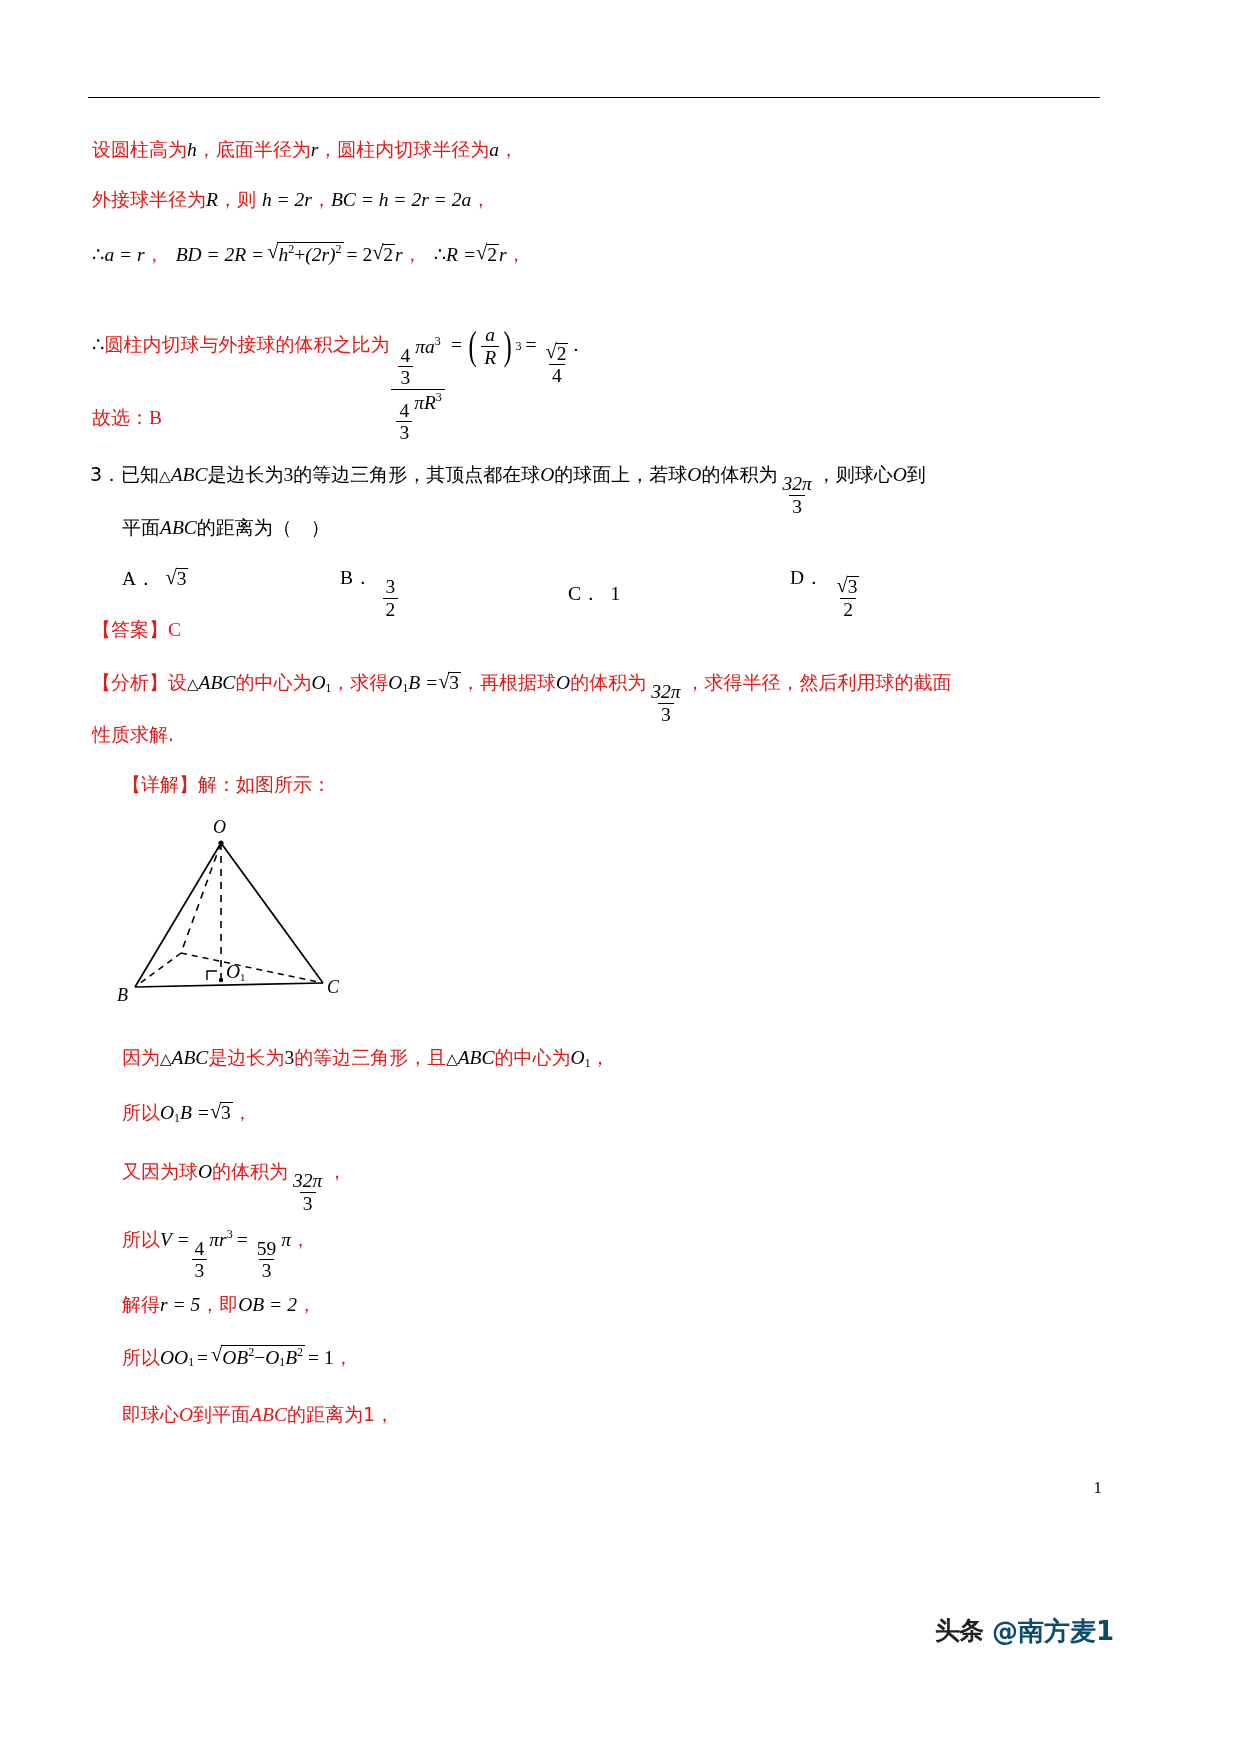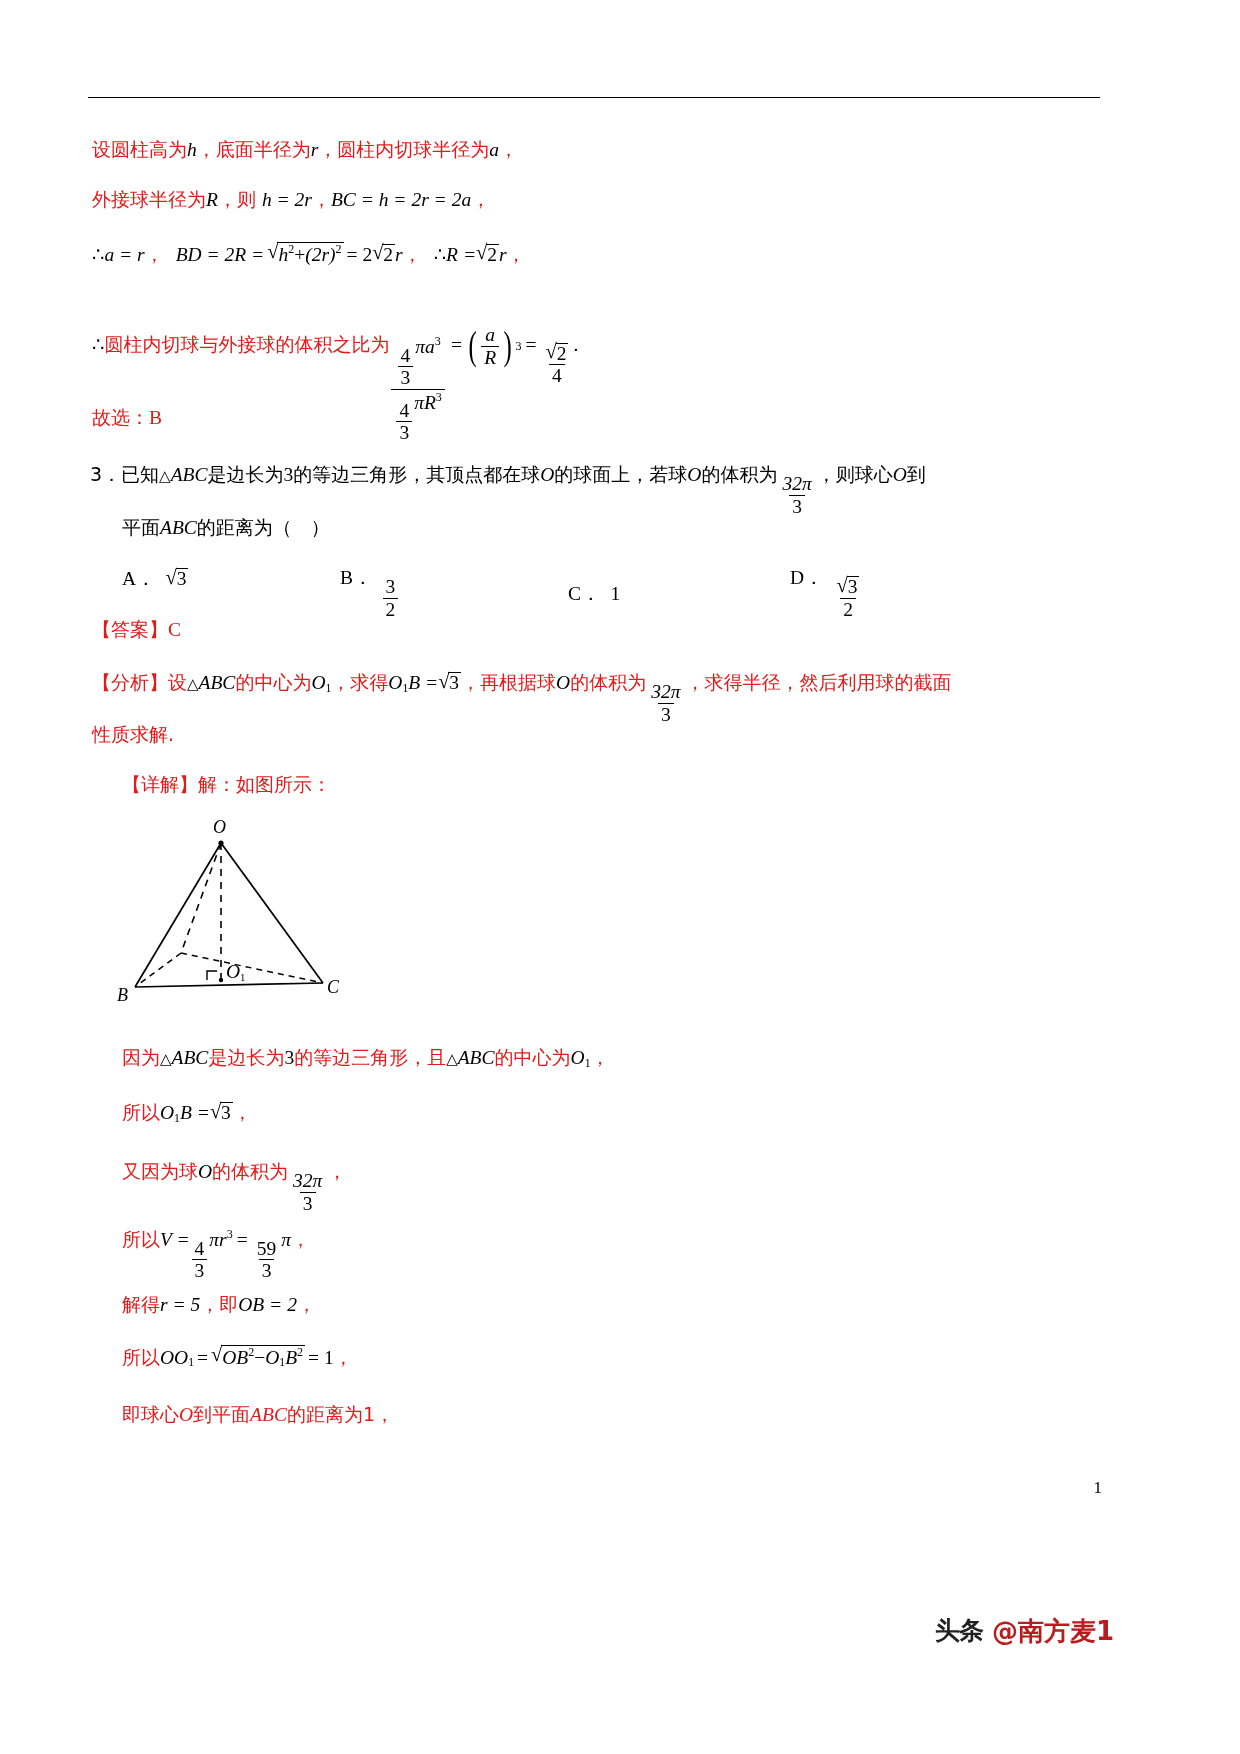--- a/index.html
+++ b/index.html
@@ -37,21 +37,21 @@
   .paren-pow{display:inline-flex;align-items:center;vertical-align:-0.42em;}
   .paren-pow .pl,.paren-pow .pr{font-size:2.05em;font-weight:300;
         transform:scaleX(.62);display:inline-block;}
 
   .diagram{position:absolute;left:105px;top:825px;width:260px;height:185px;}
   .pagenum{position:absolute;right:138px;top:1478px;font-size:17px;}
   .watermark{position:absolute;right:126px;top:1614px;display:flex;align-items:flex-start;gap:9px;}
   .wm-logo{font-family:"DejaVu Sans","Liberation Sans",sans-serif;
            font-size:25px;font-weight:bold;color:#222;letter-spacing:-1px;}
   .wm-text{font-family:"DejaVu Sans","Liberation Sans",sans-serif;
-           font-size:26px;font-weight:bold;color:#b91c1c;}
+           font-size:26px;font-weight:bold;color:#0c4a6e;}
 </style>
 </head>
 <body>
 
 <div class="page">
 
   <div class="rule"></div>
 
   <div class="line" style="left:92px;top:140px;">
     <span class="cn red">设圆柱高为</span><span class="mi blk">h</span><span class="cn red">，底面半径为</span><span class="mi blk">r</span><span class="cn red">，圆柱内切球半径为</span><span class="mi blk">a</span><span class="cn red">，</span>

